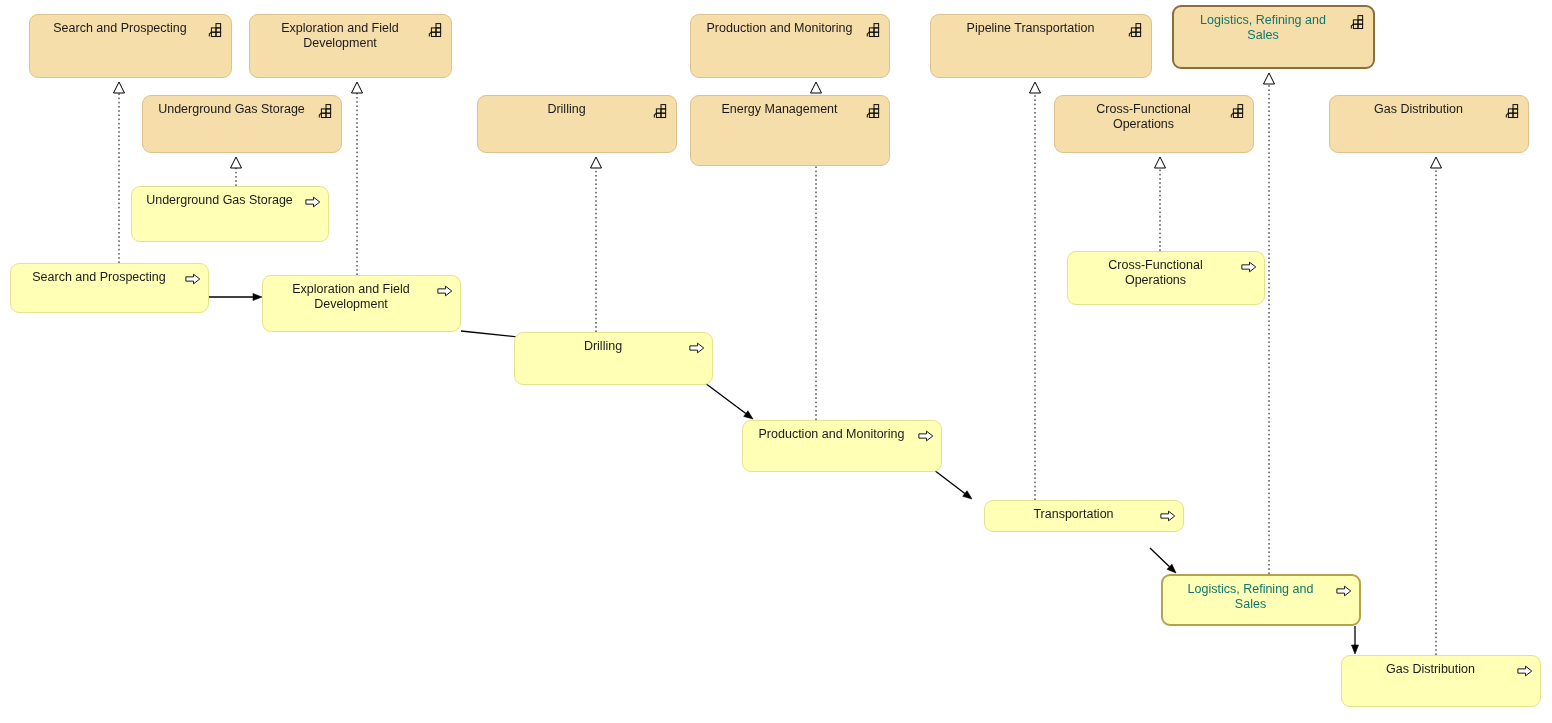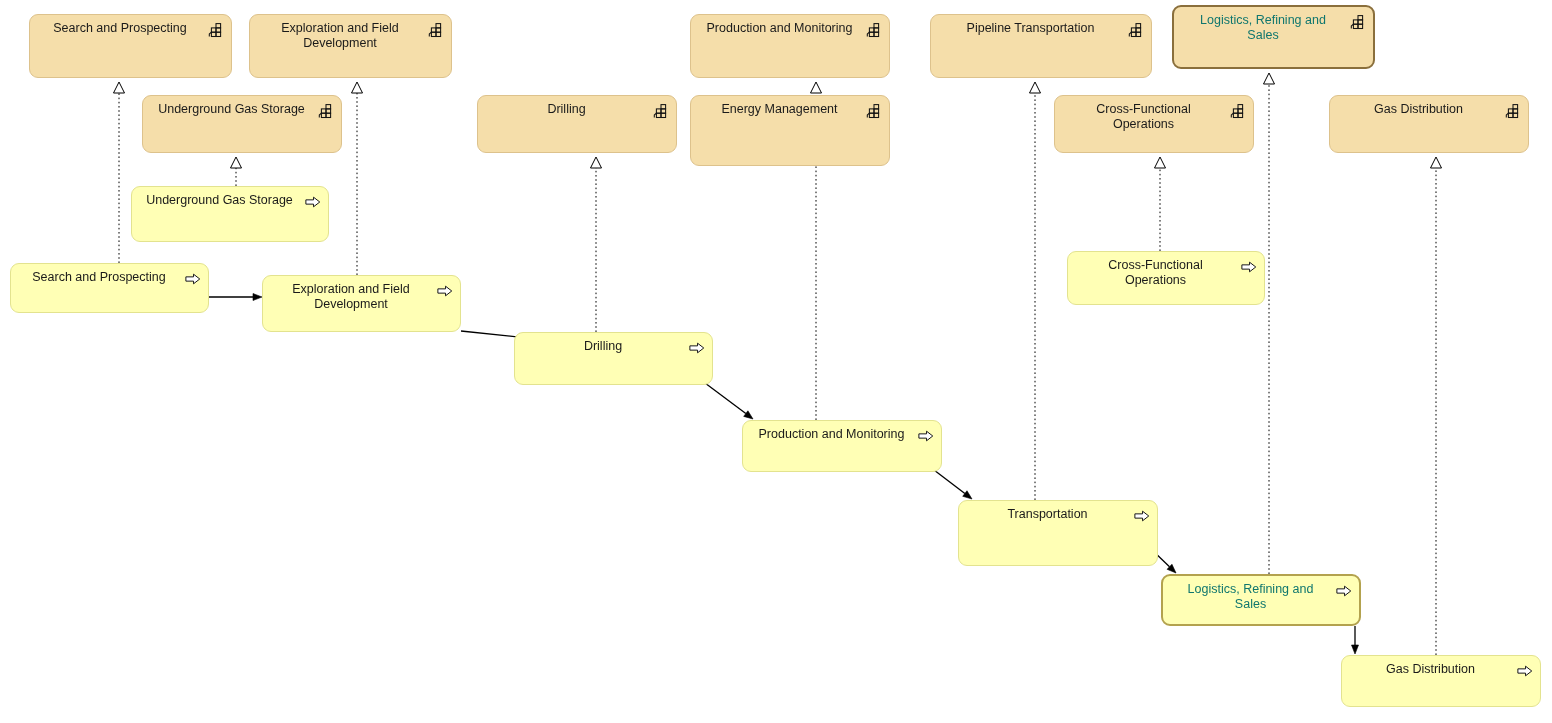--- a/index.html
+++ b/index.html
@@ -330,21 +330,21 @@
       </div>
     </div>
     <div class="node process" style="left: 742px; top: 420px; width: 200px; height: 52px;">
       <div class="node-label">Production and Monitoring</div>
       <div class="node-icon">
         <svg viewBox="0 0 18 14" aria-hidden="true">
           <path d="M1 4.6 L9.6 4.6 L9.6 1.6 L16.6 7 L9.6 12.4 L9.6 9.4 L1 9.4 Z" fill="#ffffff" stroke="#141414" stroke-width="1.1" stroke-linejoin="miter"></path>
         </svg>
       </div>
     </div>
-    <div class="node process" style="left: 958px; top: 500px; width: 200px; height: 66px;">
+    <div class="node process" style="left: 984px; top: 500px; width: 200px; height: 32px;">
       <div class="node-label">Transportation</div>
       <div class="node-icon">
         <svg viewBox="0 0 18 14" aria-hidden="true">
           <path d="M1 4.6 L9.6 4.6 L9.6 1.6 L16.6 7 L9.6 12.4 L9.6 9.4 L1 9.4 Z" fill="#ffffff" stroke="#141414" stroke-width="1.1" stroke-linejoin="miter"></path>
         </svg>
       </div>
     </div>
     <div class="node process" style="left: 1067px; top: 251px; width: 198px; height: 54px;">
       <div class="node-label">Cross-Functional Operations</div>
       <div class="node-icon">

